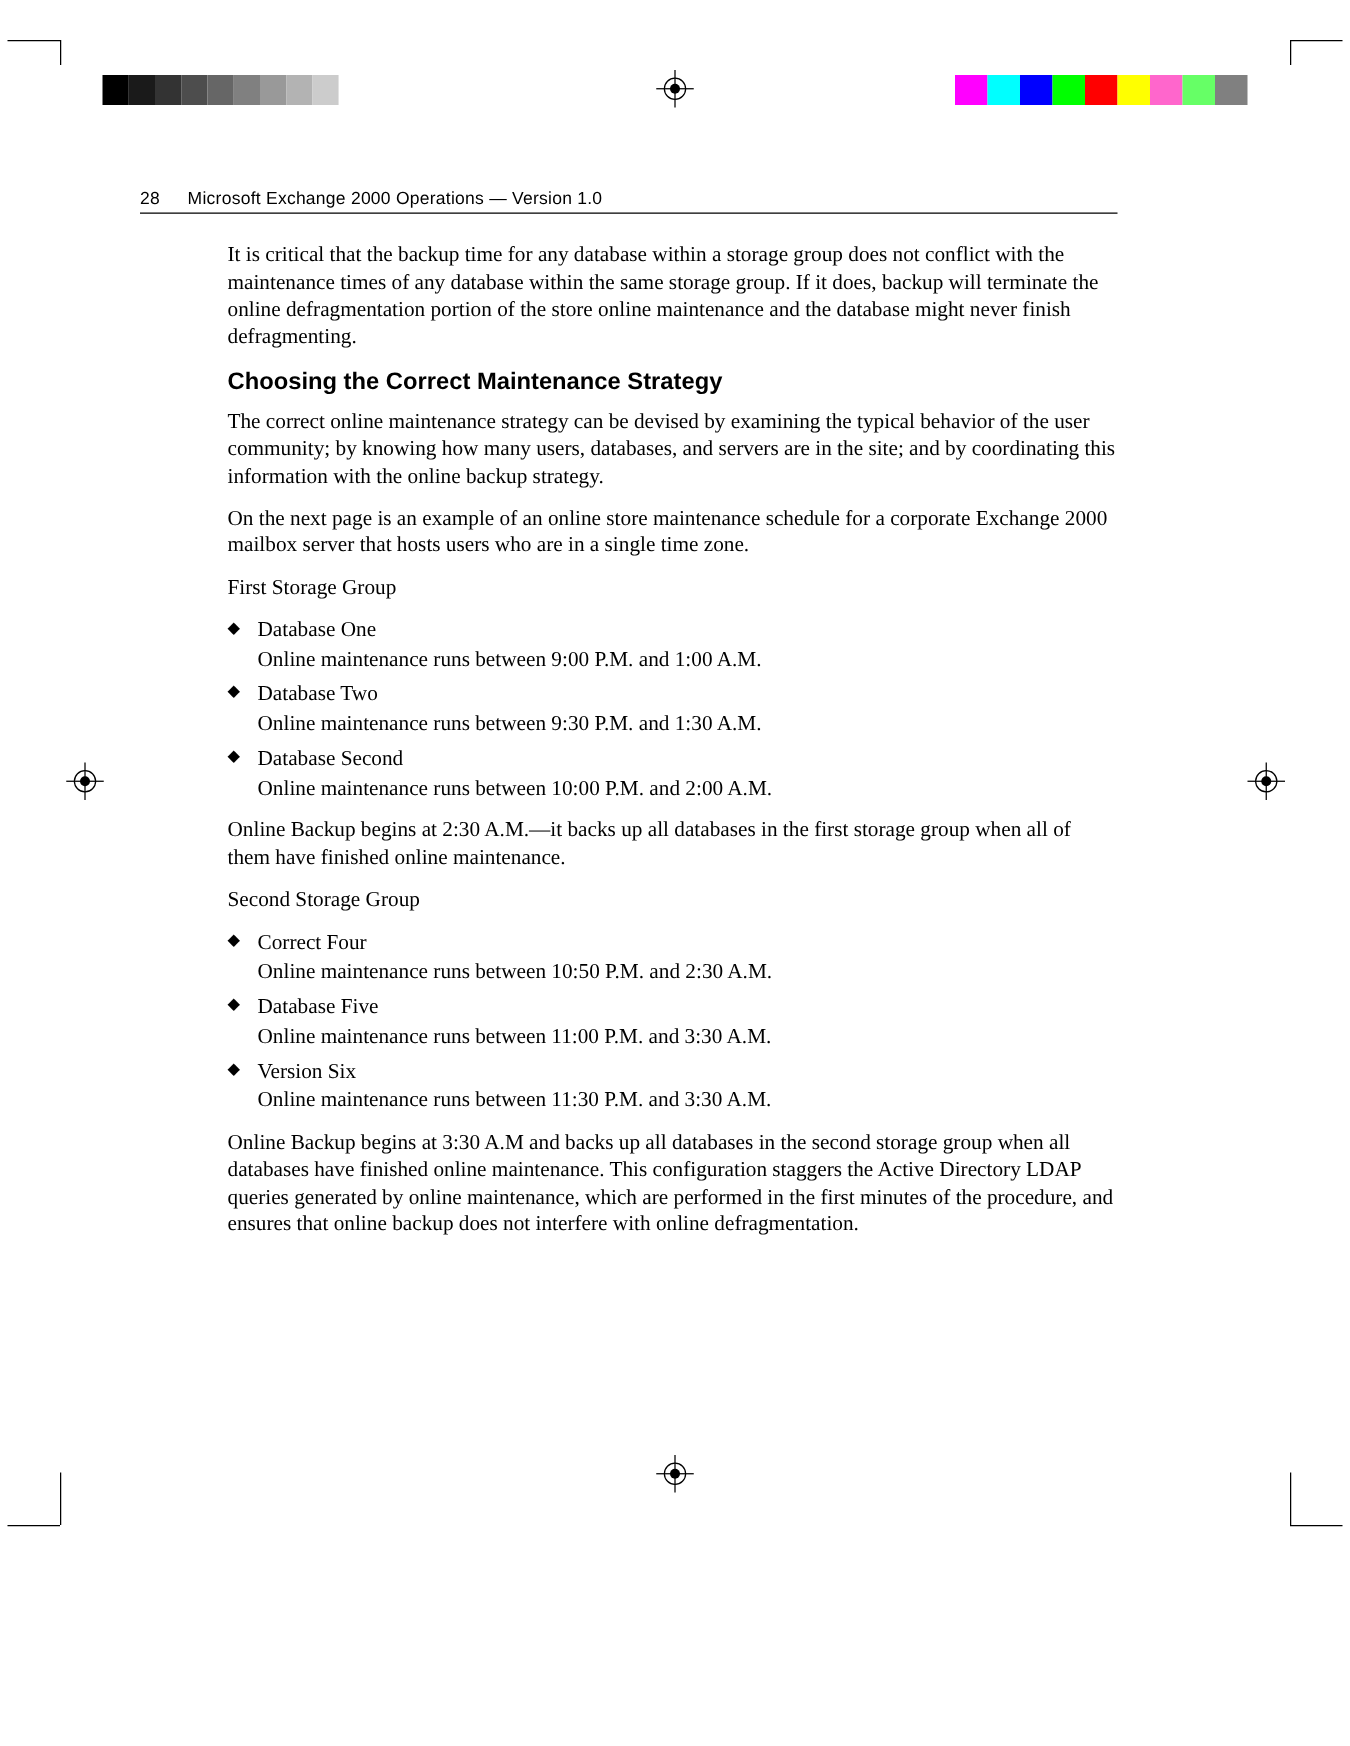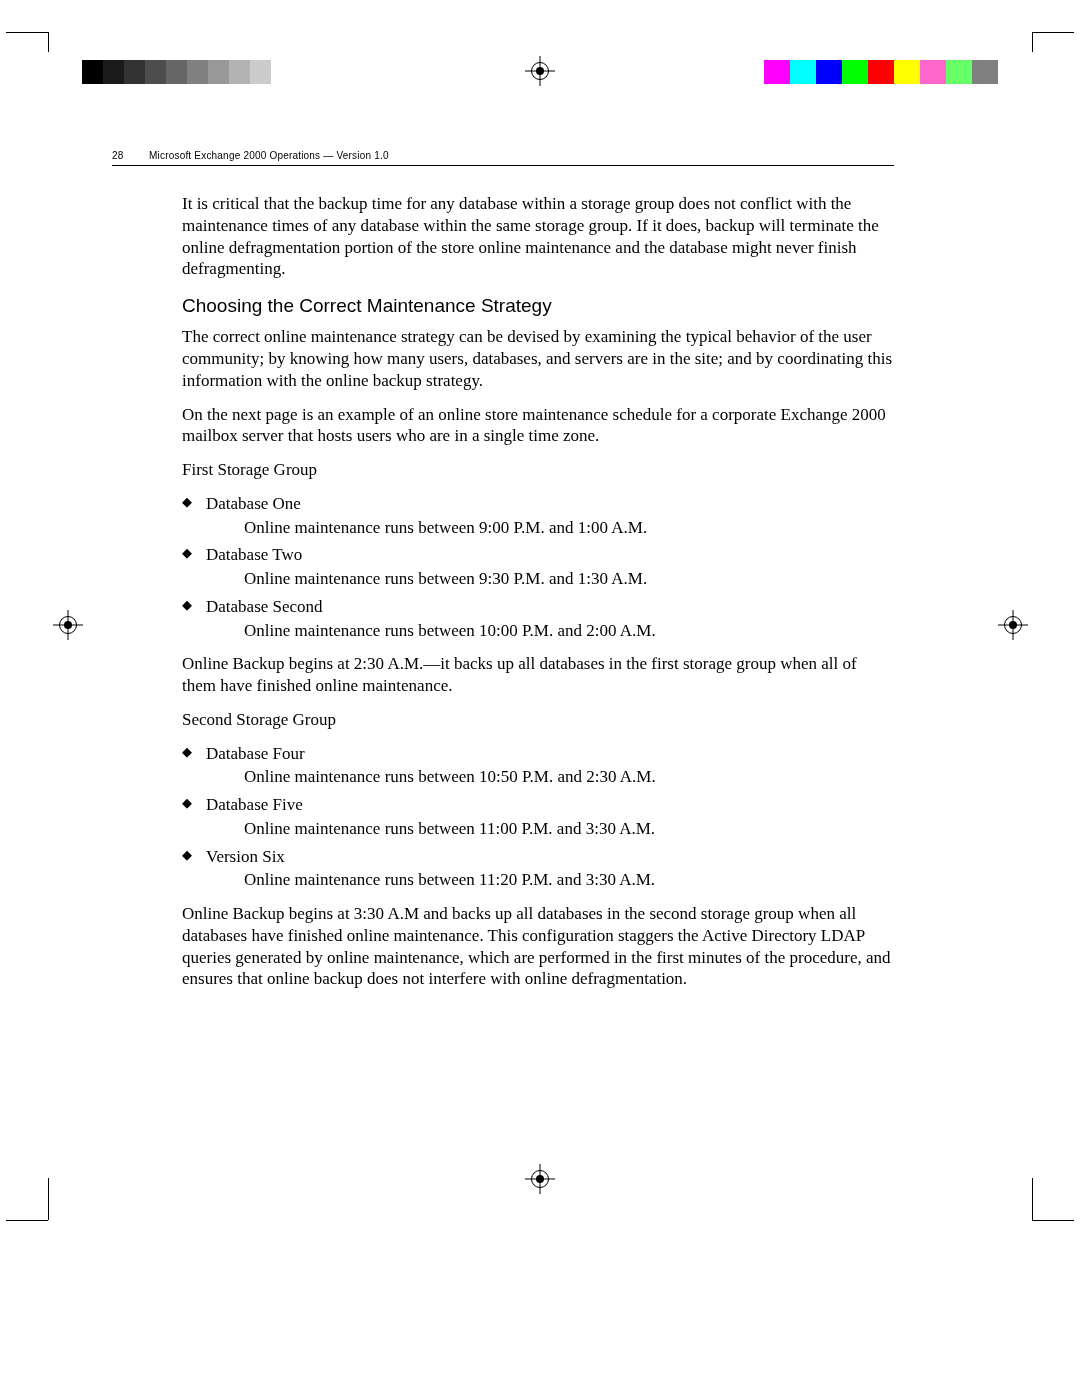--- a/index.html
+++ b/index.html
@@ -76,40 +76,40 @@
 
   
   .runhead-row {
     position: absolute;
     left: 112px;
     top: 150px;
     width: 782px;
   }
   .runhead {
     font-family: Arial, Helvetica, sans-serif;
-    font-size: 10px;
+    font-size: 14px;
     color: #000;
     letter-spacing: 0.2px;
     padding-bottom: 4px;
     border-bottom: 1px solid #000;
   }
   .pgnum { display: inline-block; width: 34px; }
 
   .content {
     position: absolute;
     left: 182px;
     top: 193px;
     width: 712px;
     font-size: 17px;
     line-height: 1.28;
   }
   .content p { margin: 0 0 12px 0; }
   h3.section {
     font-family: Arial, Helvetica, sans-serif;
-    font-weight: 400;
+    font-weight: 700;
     font-size: 19px;
     margin: 14px 0 8px 0;
   }
   .tight { margin-bottom: 4px; }
 
   ul.diamond {
     list-style: none;
     margin: 0 0 12px 0;
     padding: 0 0 0 24px;
   }
@@ -121,21 +121,20 @@
     content: "◆";
     position: absolute;
     left: -24px;
     top: 1px;
     font-size: 13px;
     color: #000;
   }
   ul.diamond > li .sub {
     display: block;
     margin-top: 2px;
-    margin-left: 38px;
   }
 </style>
 </head>
 <body>
 
 <div class="page">
 
   <div class="cal-row cal-top">
     <div class="cal-left">
         <div class="cal-swatch" style="background: rgb(0, 0, 0);"></div>
@@ -207,21 +206,21 @@
     <p class="tight">First Storage Group</p>
     <ul class="diamond" id="g1">
         <li><span>Database One</span><span class="sub">Online maintenance runs between 9:00 P.M. and 1:00 A.M.</span></li>
         <li><span>Database Two</span><span class="sub">Online maintenance runs between 9:30 P.M. and 1:30 A.M.</span></li>
         <li><span>Database Second</span><span class="sub">Online maintenance runs between 10:00 P.M. and 2:00 A.M.</span></li>
       </ul>
     <p>Online Backup begins at 2:30 A.M.—it backs up all databases in the first storage group when all of them have finished online maintenance.</p>
 
     <p class="tight">Second Storage Group</p>
     <ul class="diamond" id="g2">
-        <li><span>Database Four</span><span class="sub">Online maintenance runs between 10:50 P.M. and 2:30 A.M.</span></li>
+        <li><span>Correct Four</span><span class="sub">Online maintenance runs between 10:50 P.M. and 2:30 A.M.</span></li>
         <li><span>Database Five</span><span class="sub">Online maintenance runs between 11:00 P.M. and 3:30 A.M.</span></li>
-        <li><span>Version Six</span><span class="sub">Online maintenance runs between 11:20 P.M. and 3:30 A.M.</span></li>
+        <li><span>Version Six</span><span class="sub">Online maintenance runs between 11:30 P.M. and 3:30 A.M.</span></li>
       </ul>
     <p>Online Backup begins at 3:30 A.M and backs up all databases in the second storage group when all databases have finished online maintenance. This configuration staggers the Active Directory LDAP queries generated by online maintenance, which are performed in the first minutes of the procedure, and ensures that online backup does not interfere with online defragmentation.</p>
 
   </div>
 
 </div>
 
 </body></html>

